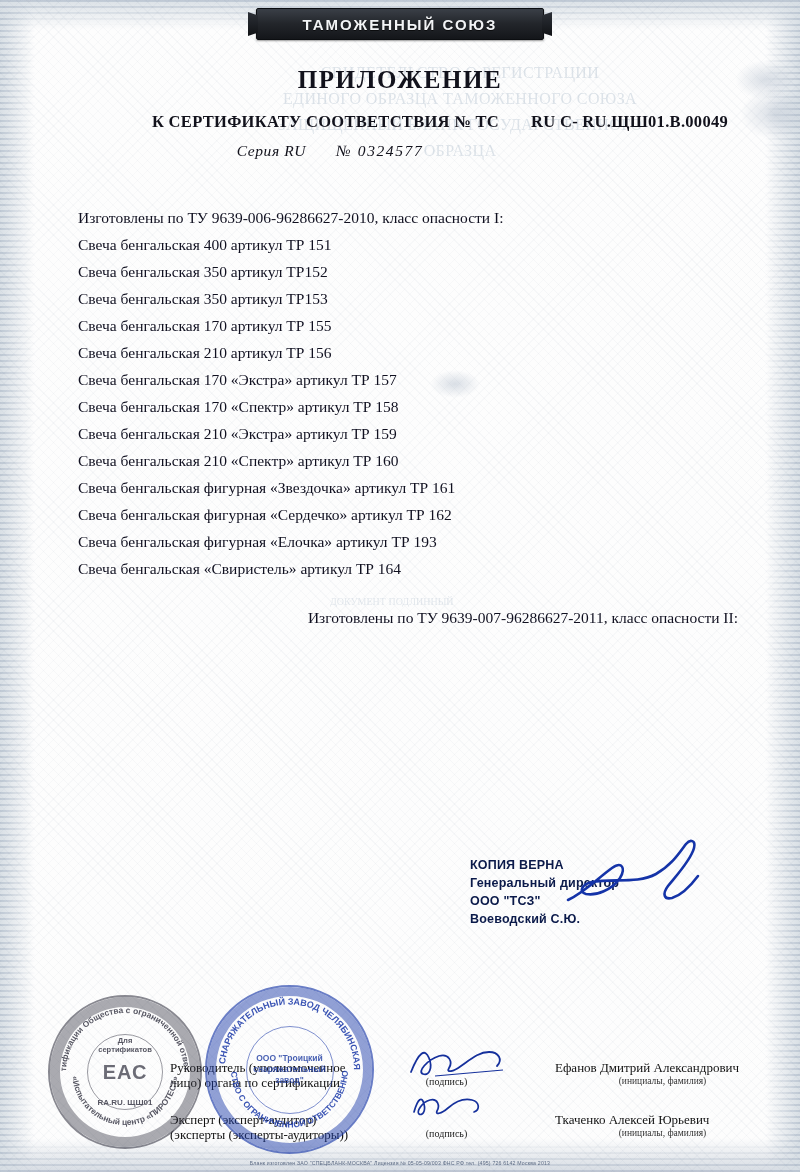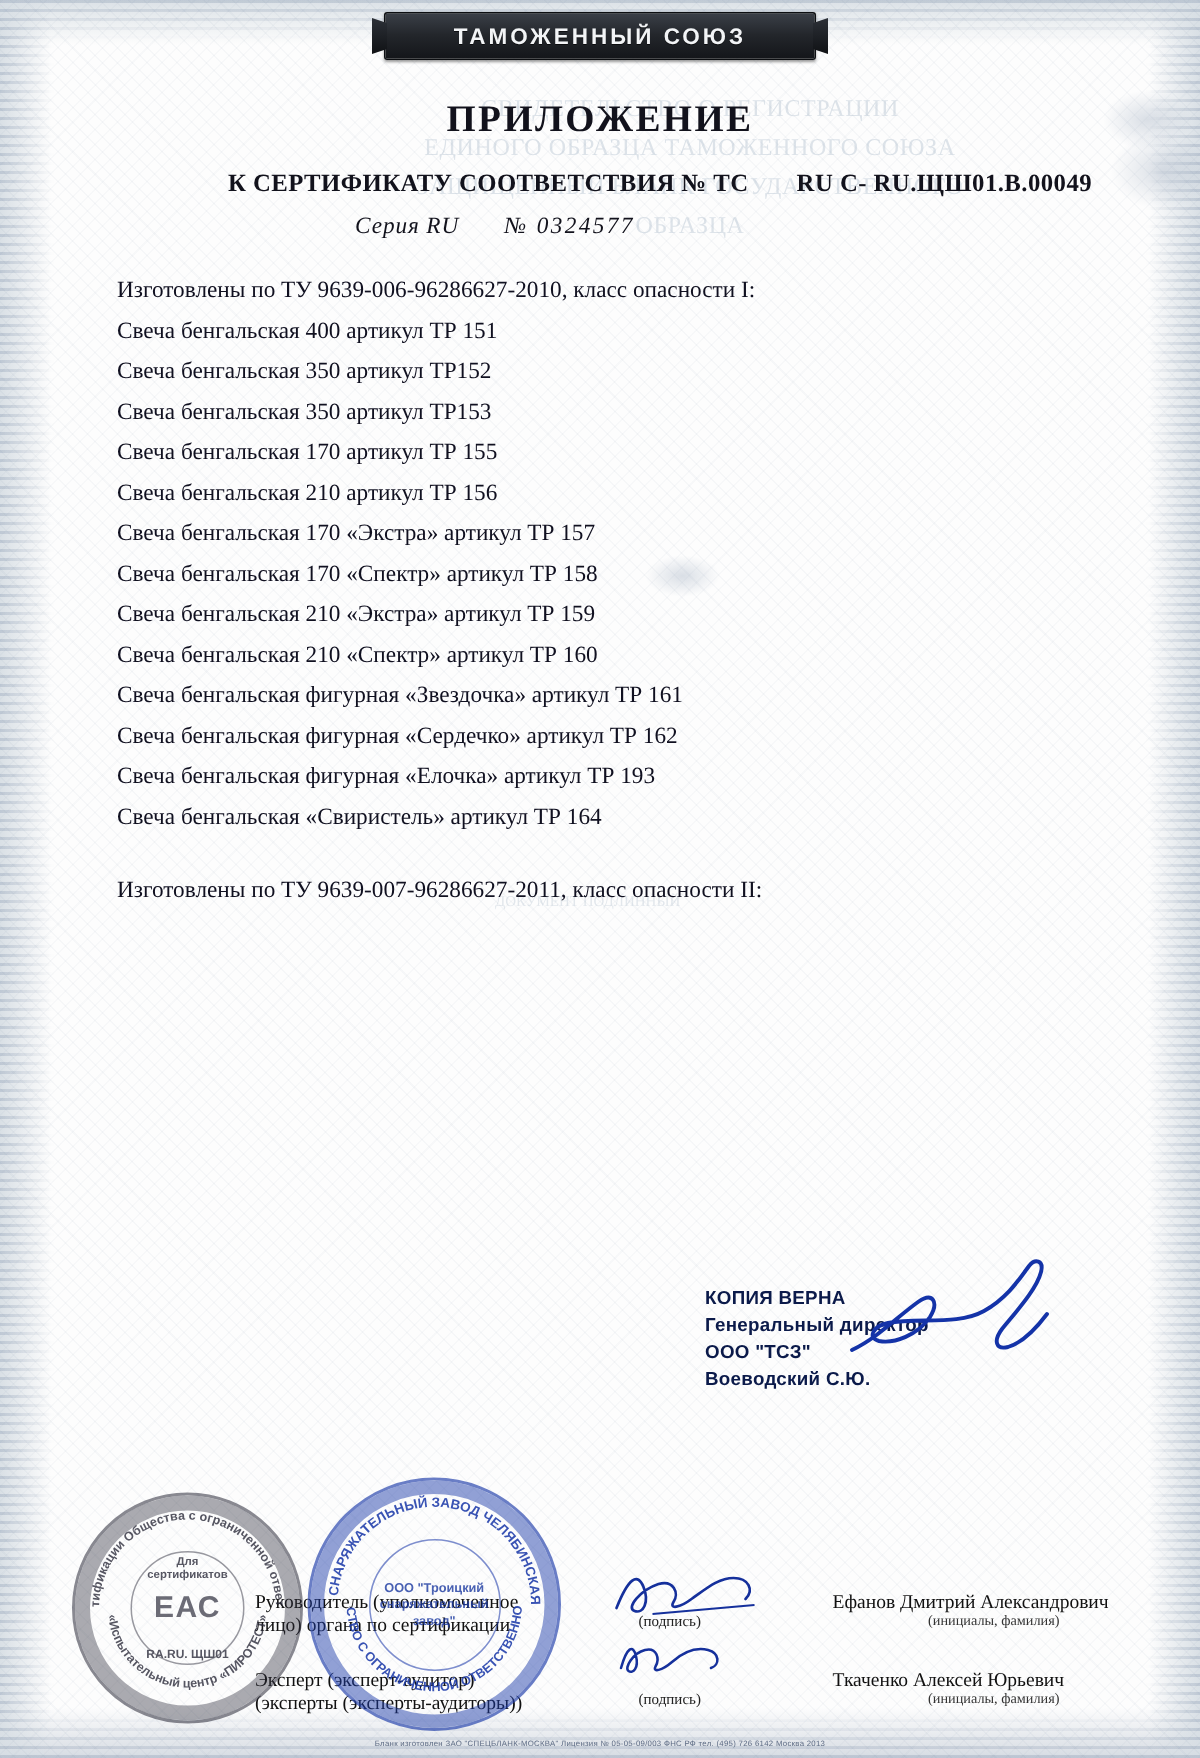--- a/index.html
+++ b/index.html
@@ -153,34 +153,34 @@
     color: #12121c;
     letter-spacing: 0.6px;
     font-style: italic;
   }
   .seriesline .series-label { font-weight: normal; }
   .seriesline .series-no { display: inline-block; margin-left: 30px; letter-spacing: 1.6px; }
 
   .body {
     position: absolute;
     left: 78px;
-    top: 180px;
+    top: 204px;
     width: 660px;
   }
   .group-head {
     font-size: 15.5px;
     line-height: 27px;
     color: #101020;
   }
   .prod-line {
     font-size: 15.5px;
     line-height: 27px;
     color: #101020;
   }
-  .group2 { margin-top: 22px; }
+  .group2 { margin-top: 22px; text-align: right; }
 
   
   .copytrue {
     position: absolute;
     left: 470px;
     top: 856px;
     font-family: "Liberation Sans", sans-serif;
     font-size: 12.5px;
     font-weight: bold;
     line-height: 18px;

